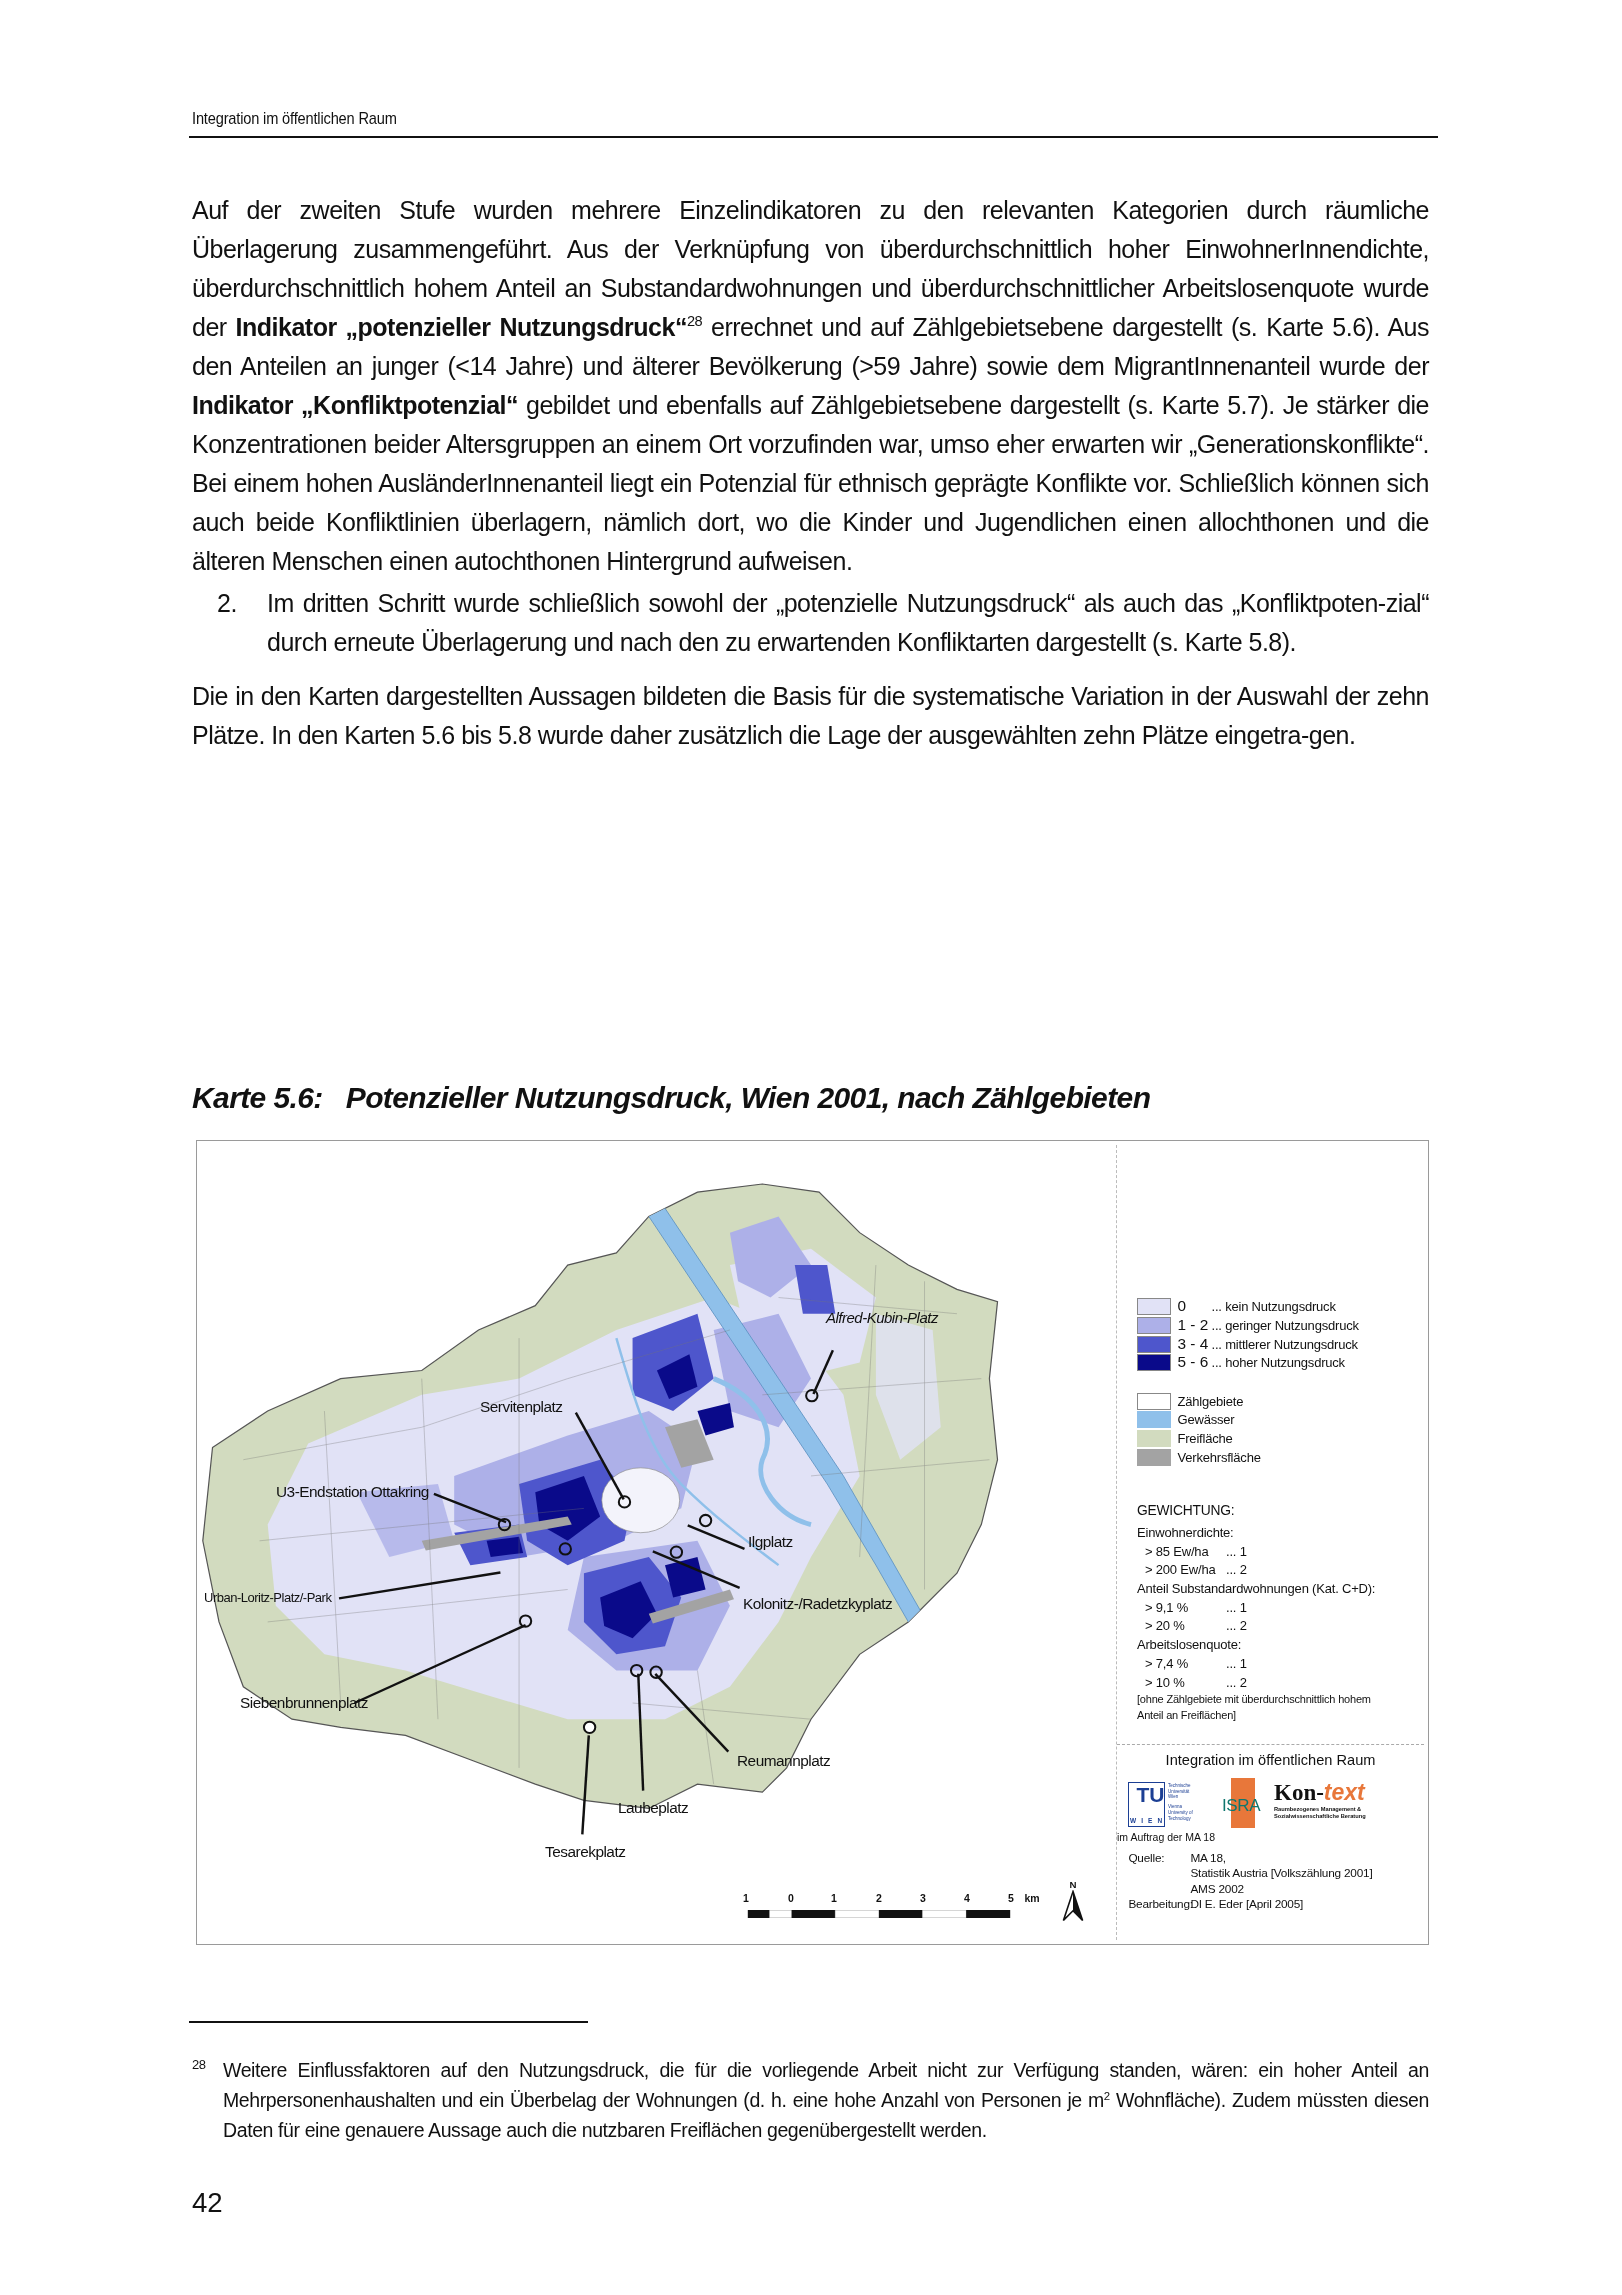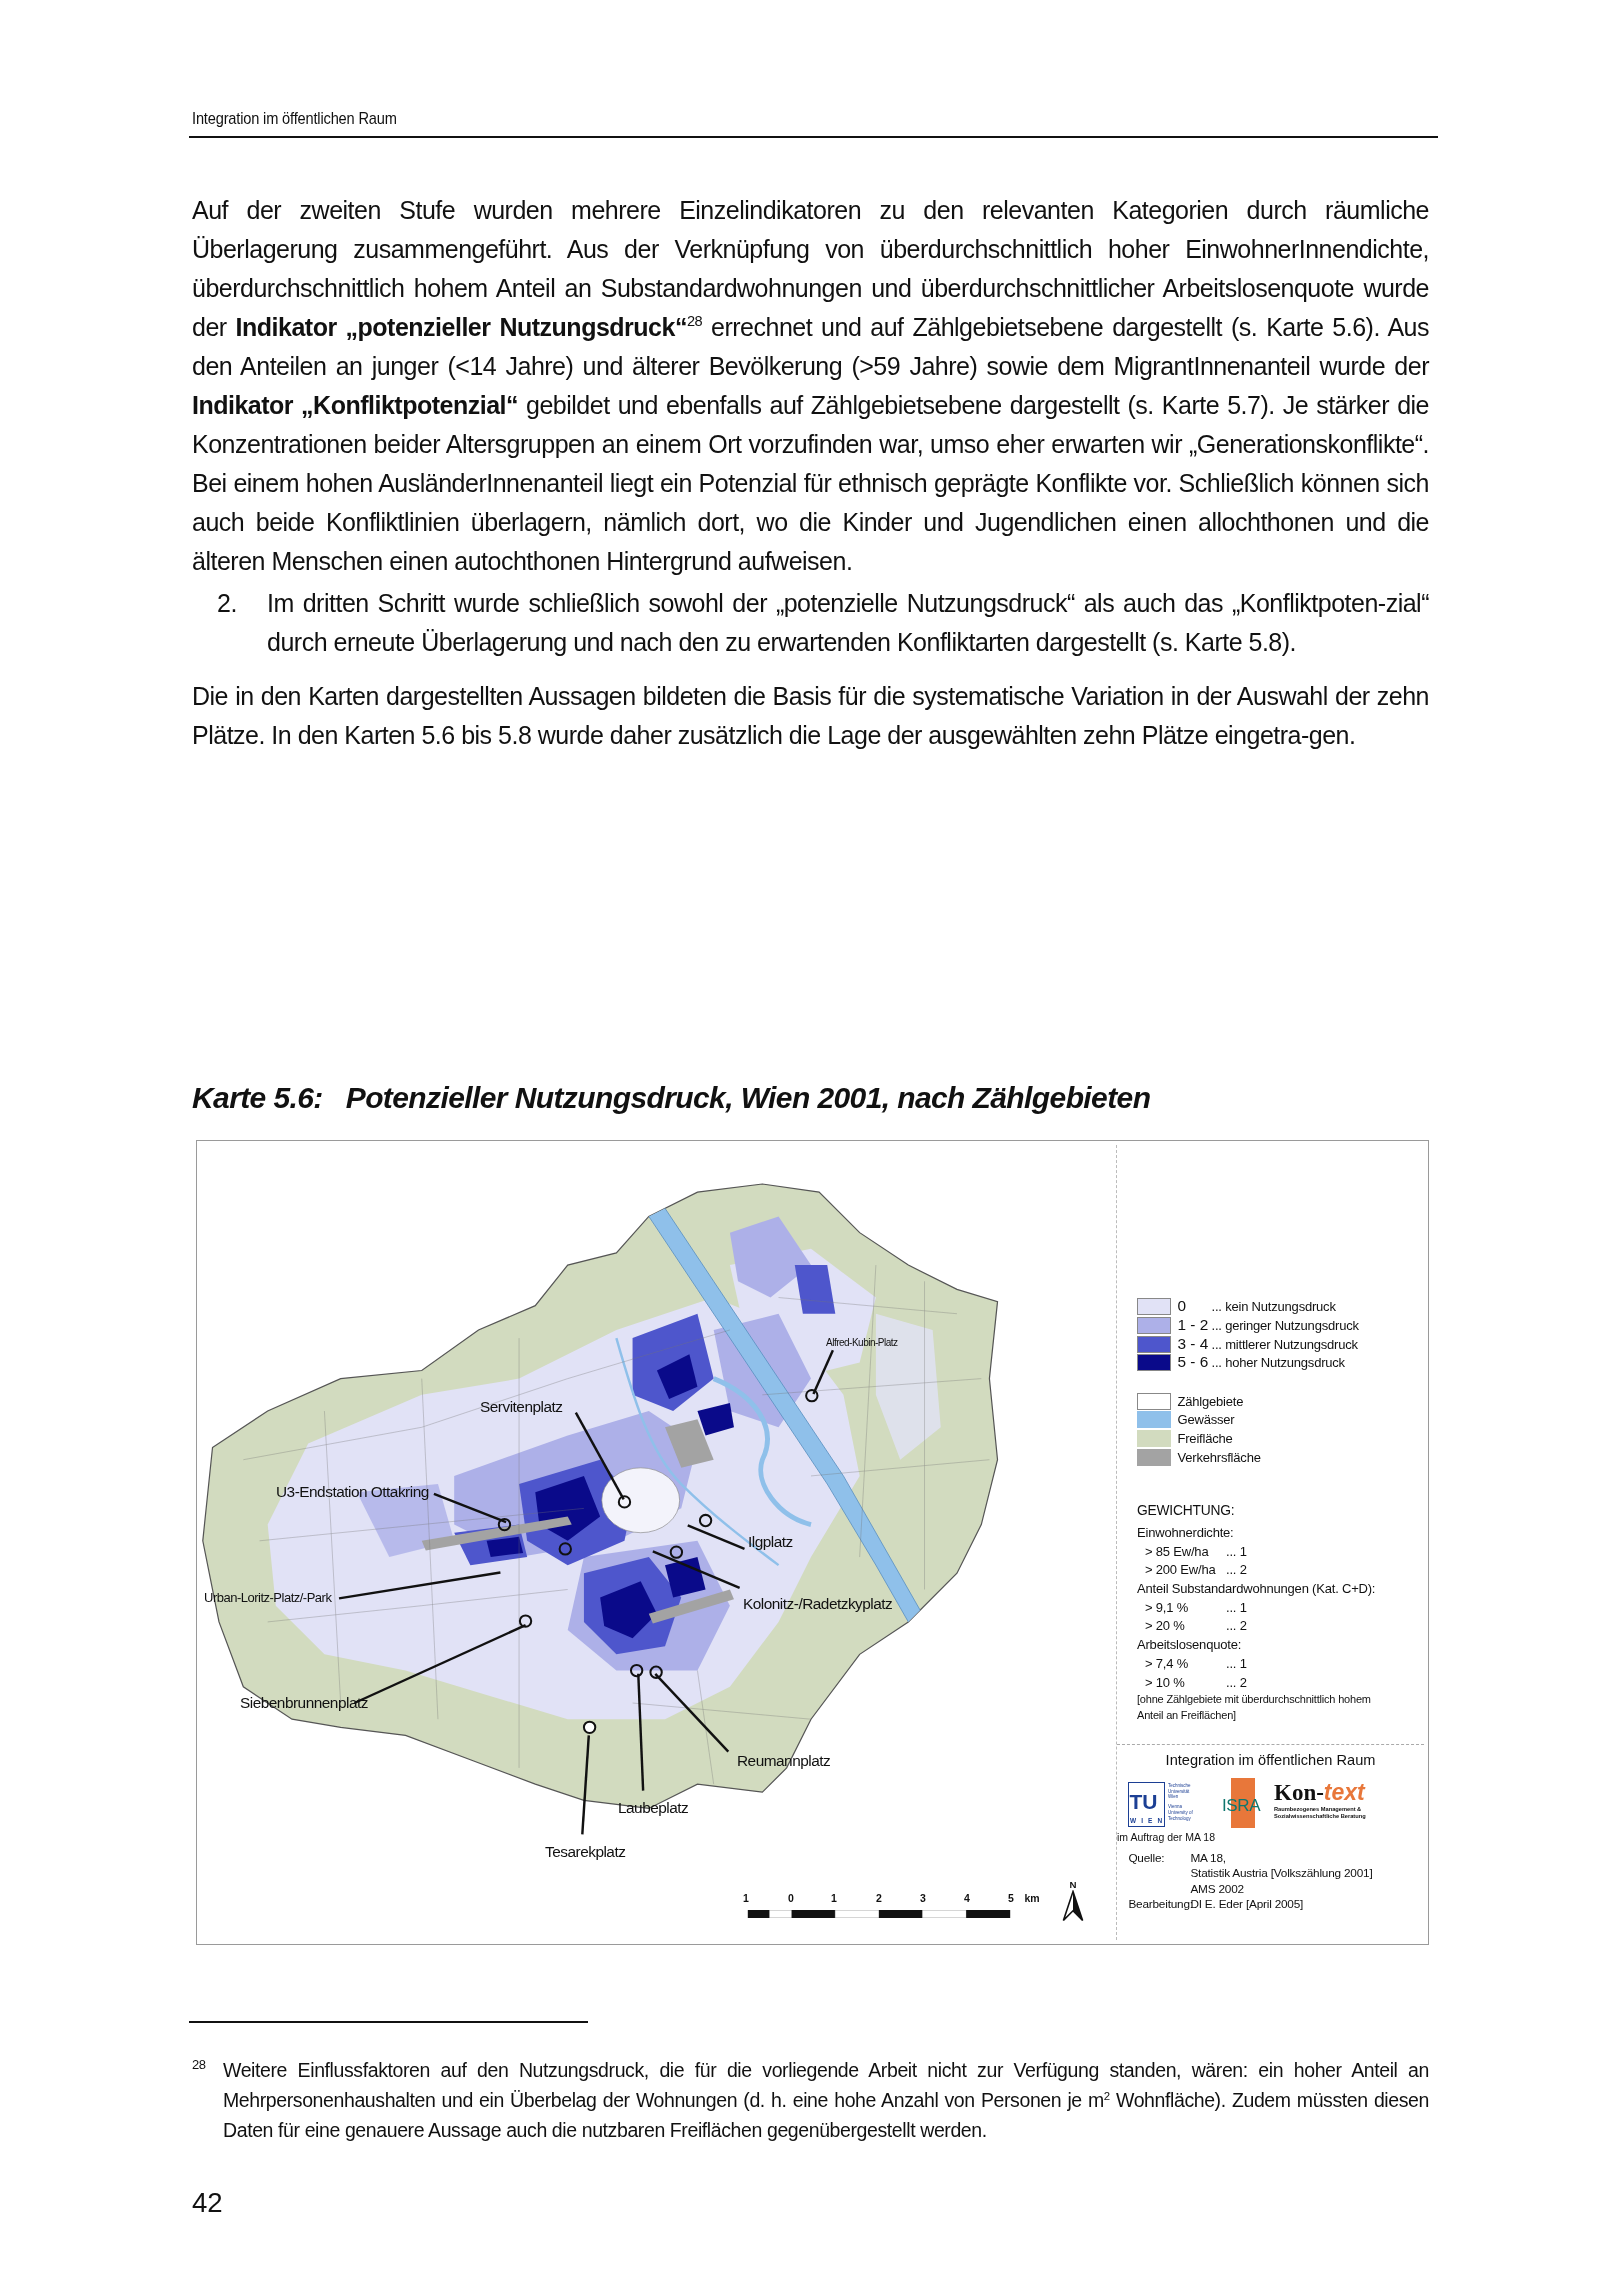--- a/index.html
+++ b/index.html
@@ -30,21 +30,21 @@
   .legend-val { width: 34px; font-size: 15.4px; }
   .legend-desc { font-size: 13px; letter-spacing: -0.2px; }
   .weights { position: absolute; left: 20px; top: 357px; font-size: 13px; line-height: 18.7px; letter-spacing: -0.2px; }
   .weights .w-head { font-size: 13.8px; margin-bottom: 3.2px; }
   .weights .indent { padding-left: 8px; }
   .weights .small { font-size: 11px; line-height: 15.4px; }
   .weights .val { display: inline-block; width: 81px; }
   .legend-divider { position: absolute; left: 0; top: 599px; width: 307px; border-top: 0.8px dashed #aaa; }
   .credit-title { position: absolute; left: 0; top: 607px; width: 307px; text-align: center; font-size: 14.6px; }
   .logo-tu { position: absolute; left: 11.4px; top: 637px; width: 37px; height: 45px; border: 1.6px solid #1c3f94; box-sizing: border-box; }
-  .logo-tu .tu { position: absolute; top: 7px; left: 0; width: 100%; text-align: left; font-weight: bold; color: #1c3f94; font-size: 21px; line-height: 24px; }
+  .logo-tu .tu { position: absolute; top: 0; left: 0; width: 100%; text-align: right; font-weight: bold; color: #1c3f94; font-size: 21px; line-height: 24px; }
   .logo-tu .wien { position: absolute; bottom: 1.6px; left: 0; width: 100%; text-align: center; font-size: 6.5px; font-weight: bold; color: #1c3f94; letter-spacing: 1.6px; }
   .logo-tu-text { position: absolute; left: 51px; top: 638px; font-size: 4.5px; line-height: 5.7px; color: #1c3f94; }
   .logo-isra { position: absolute; left: 114px; top: 633px; width: 24px; height: 50px; background: #e8773a; }
   .logo-isra-text { position: absolute; left: 105px; top: 651px; font-size: 17px; color: #0f766e; letter-spacing: -0.4px; }
   .logo-kontext { position: absolute; left: 157px; top: 634px; font-family: "Liberation Serif", serif; font-weight: bold; font-size: 23px; }
   .logo-kontext .accent { color: #e8773a; font-family: "Liberation Sans", sans-serif; font-style: italic; }
   .logo-kontext-sub { position: absolute; left: 157px; top: 661px; font-size: 5.7px; font-weight: bold; line-height: 7.3px; }
   .commission { position: absolute; left: 0; top: 686px; width: 307px; text-align: left; font-size: 10.5px; }
   .source { position: absolute; left: 11.4px; top: 706px; font-size: 11.8px; line-height: 15.4px; letter-spacing: -0.2px; }
   .source .lbl { display: inline-block; width: 62px; }
@@ -162,21 +162,21 @@
     <circle cx="870" cy="1875" r="7"></circle>
     <circle cx="697" cy="1910" r="7"></circle>
     <circle cx="834" cy="1914" r="7"></circle>
     <circle cx="648" cy="1999" r="7"></circle>
     <circle cx="809" cy="2062" r="7"></circle>
     <circle cx="785" cy="2060" r="7"></circle>
     <circle cx="727" cy="2130" r="7" fill="#fff"></circle>
   </g>
 </svg>
 
-<div style="position:absolute;left:826px;top:1337px;font-size:10px;letter-spacing:-0.5px;">Alfred-Kubin-Platz</div>
+<div style="position:absolute;left:826px;top:1309px;font-size:15px;letter-spacing:-0.5px;font-style:italic;">Alfred-Kubin-Platz</div>
 <div style="position:absolute;left:480px;top:1398px;font-size:15.4px;letter-spacing:-0.5px;">Servitenplatz</div>
 <div style="position:absolute;left:276px;top:1483px;font-size:15.4px;letter-spacing:-0.5px;">U3-Endstation Ottakring</div>
 <div style="position:absolute;left:748px;top:1533px;font-size:15.4px;letter-spacing:-0.5px;">Ilgplatz</div>
 <div style="position:absolute;left:204px;top:1590px;font-size:13px;letter-spacing:-0.5px;">Urban-Loritz-Platz/-Park</div>
 <div style="position:absolute;left:743px;top:1595px;font-size:15.4px;letter-spacing:-0.5px;">Kolonitz-/Radetzkyplatz</div>
 <div style="position:absolute;left:240px;top:1694px;font-size:15.4px;letter-spacing:-0.5px;">Siebenbrunnenplatz</div>
 <div style="position:absolute;left:737px;top:1752px;font-size:15.4px;letter-spacing:-0.5px;">Reumannplatz</div>
 <div style="position:absolute;left:618px;top:1799px;font-size:15.4px;letter-spacing:-0.5px;">Laubeplatz</div>
 <div style="position:absolute;left:545px;top:1843px;font-size:15.4px;letter-spacing:-0.5px;">Tesarekplatz</div>
 

